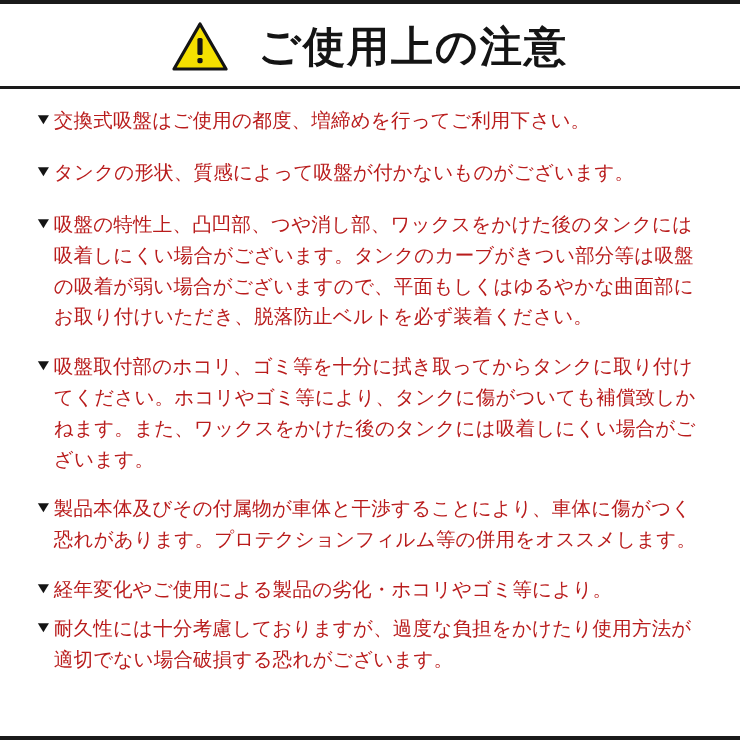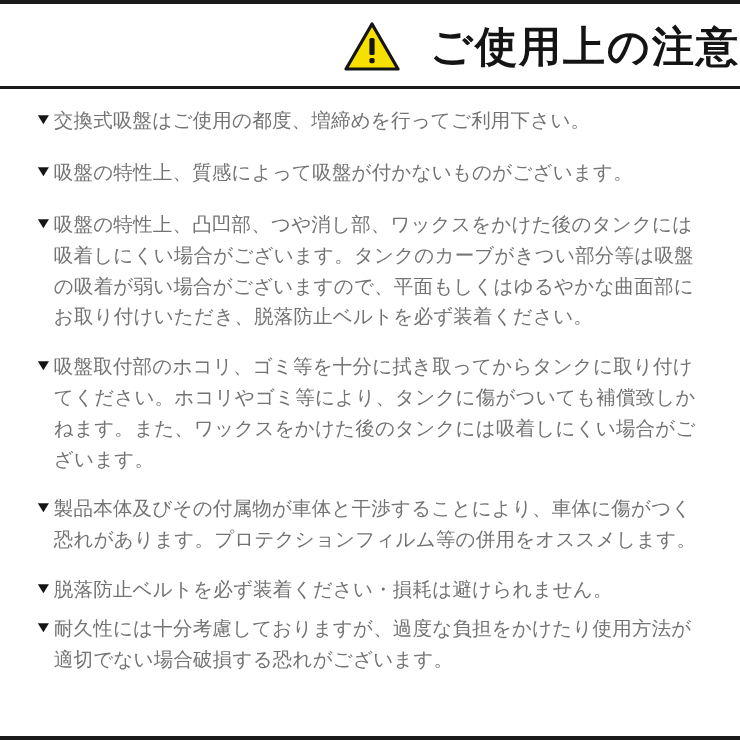--- a/index.html
+++ b/index.html
@@ -33,21 +33,21 @@
     position: absolute;
     left: 0;
     bottom: 0;
     width: 740px;
     height: 4px;
     background: #1a1a1a;
   }
   .header {
     display: flex;
     align-items: center;
-    justify-content: flex-end;
+    justify-content: center;
     gap: 30px;
     padding-top: 22px;
     padding-bottom: 8px;
   }
   .warn-icon {
     display: block;
     width: 56px;
     height: 50px;
     flex: 0 0 auto;
   }
@@ -82,21 +82,21 @@
     line-height: 1.58;
     color: #141414;
     transform: scaleY(0.8);
     transform-origin: center top;
     margin-right: 1px;
     padding-top: 3px;
   }
   .note-text {
     font-size: 19.5px;
     line-height: 1.58;
-    color: #737373;
+    color: #b91c1c;
     letter-spacing: 0.2px;
     text-align: left;
   }
 </style>
 </head>
 <body>
 
 <div class="page">
 
   <div class="top-rule"></div>
@@ -114,41 +114,41 @@
 
   <div class="notes">
 
     <div class="note">
       <span class="bullet">▼</span>
       <span class="note-text">交換式吸盤はご使用の都度、増締めを行ってご利用下さい。</span>
     </div>
 
     <div class="note">
       <span class="bullet">▼</span>
-      <span class="note-text">吸盤の特性上、質感によって吸盤が付かないものがございます。</span>
+      <span class="note-text">タンクの形状、質感によって吸盤が付かないものがございます。</span>
     </div>
 
     <div class="note">
       <span class="bullet">▼</span>
       <span class="note-text">吸盤の特性上、凸凹部、つや消し部、ワックスをかけた後のタンクには吸着しにくい場合がございます。タンクのカーブがきつい部分等は吸盤の吸着が弱い場合がございますので、平面もしくはゆるやかな曲面部にお取り付けいただき、脱落防止ベルトを必ず装着ください。</span>
     </div>
 
     <div class="note">
       <span class="bullet">▼</span>
       <span class="note-text">吸盤取付部のホコリ、ゴミ等を十分に拭き取ってからタンクに取り付けてください。ホコリやゴミ等により、タンクに傷がついても補償致しかねます。また、ワックスをかけた後のタンクには吸着しにくい場合がございます。</span>
     </div>
 
     <div class="note">
       <span class="bullet">▼</span>
       <span class="note-text">製品本体及びその付属物が車体と干渉することにより、車体に傷がつく恐れがあります。プロテクションフィルム等の併用をオススメします。</span>
     </div>
 
     <div class="note tight">
       <span class="bullet">▼</span>
-      <span class="note-text">脱落防止ベルトを必ず装着ください・損耗は避けられません。</span>
+      <span class="note-text">経年変化やご使用による製品の劣化・ホコリやゴミ等により。</span>
     </div>
 
     <div class="note">
       <span class="bullet">▼</span>
       <span class="note-text">耐久性には十分考慮しておりますが、過度な負担をかけたり使用方法が適切でない場合破損する恐れがございます。</span>
     </div>
 
   </div>
 
   <div class="bottom-rule"></div>

